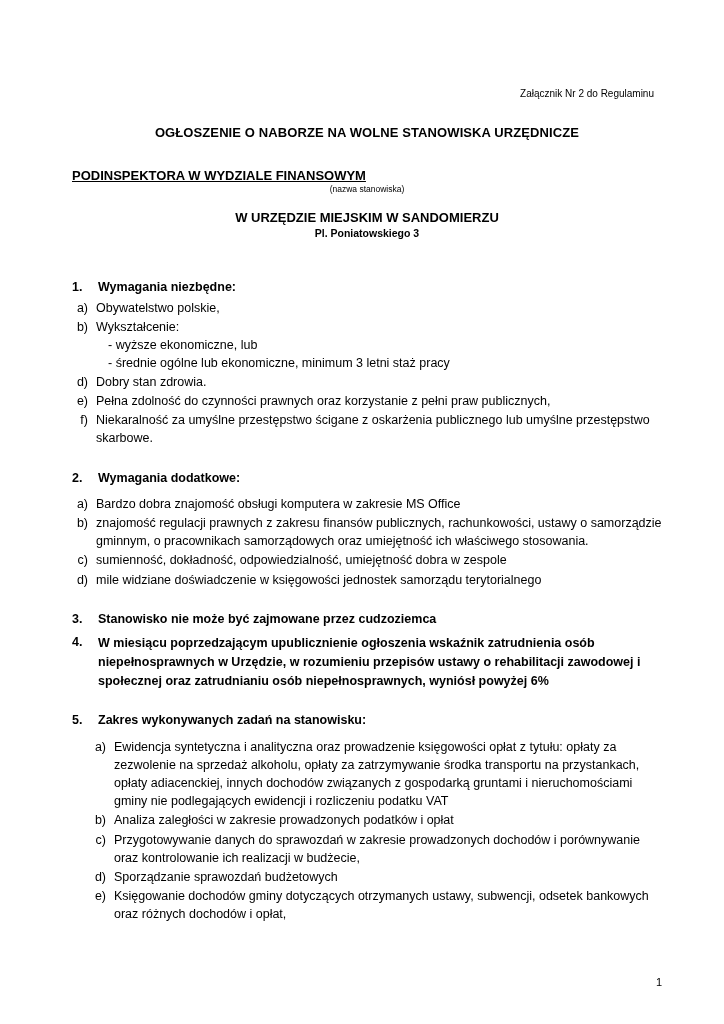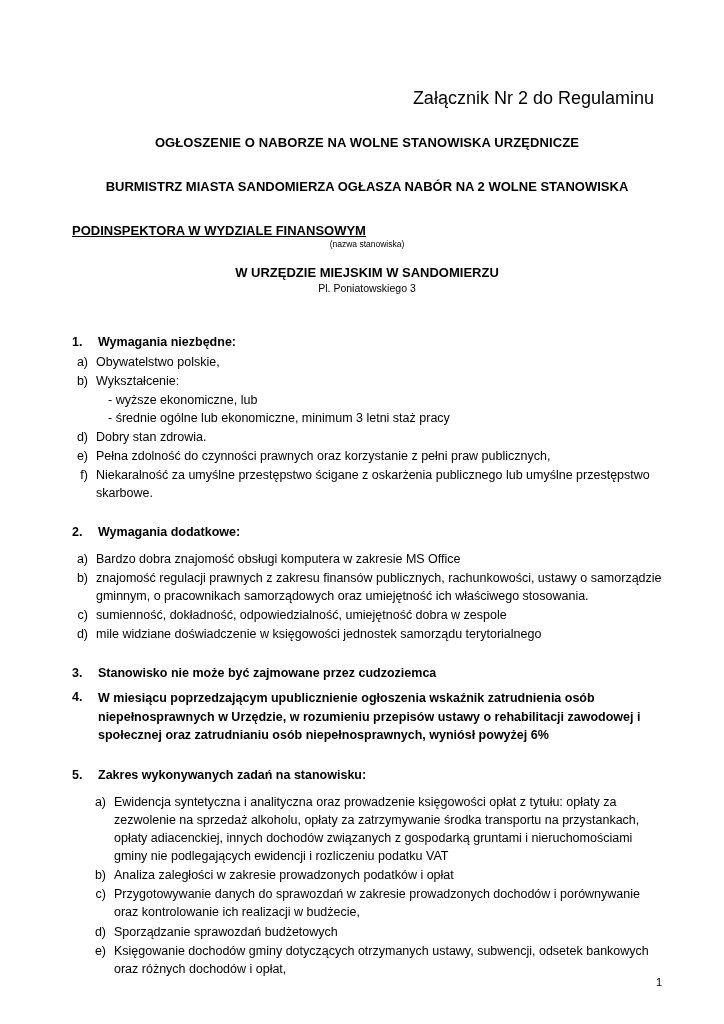--- a/index.html
+++ b/index.html
@@ -17,21 +17,21 @@
   }
   .page {
     width: 724px;
     height: 1024px;
     box-sizing: border-box;
     padding: 88px 62px 40px 72px;
     position: relative;
   }
   .attachment-line {
     text-align: right;
-    font-size: 18px;
+    font-size: 10px;
     margin: 0 0 26px 0;
     padding-right: 8px;
   }
   .title-1 {
     text-align: center;
     font-size: 13px;
     font-weight: bold;
     margin: 0 0 28px 0;
     letter-spacing: 0.1px;
   }
@@ -56,21 +56,21 @@
   }
   .title-4 {
     text-align: center;
     font-size: 13px;
     font-weight: bold;
     margin: 16px 0 0 0;
   }
   .subtitle-bold-small {
     text-align: center;
     font-size: 10.5px;
-    font-weight: normal;
+    font-weight: bold;
     margin: 2px 0 0 0;
   }
 
   .section {
     margin-top: 22px;
   }
   .section-head {
     display: flex;
     font-size: 12.5px;
     font-weight: bold;
@@ -126,21 +126,20 @@
 </style>
 </head>
 <body>
 
 <div class="page">
 
   <div class="attachment-line">Załącznik Nr 2 do Regulaminu</div>
 
   <div class="title-1">OGŁOSZENIE O NABORZE NA WOLNE STANOWISKA URZĘDNICZE</div>
 
-  <div class="title-2">BURMISTRZ MIASTA SANDOMIERZA OGŁASZA NABÓR NA 2 WOLNE STANOWISKA</div>
 
   <div class="title-3">PODINSPEKTORA W WYDZIALE FINANSOWYM</div>
   <div class="subtitle-small">(nazwa stanowiska)</div>
 
   <div class="title-4">W URZĘDZIE MIEJSKIM W SANDOMIERZU</div>
   <div class="subtitle-bold-small">Pl. Poniatowskiego 3</div>
 
   <div class="section" style="margin-top:40px;">
     <div class="section-head">
       <span class="section-num">1.</span>

